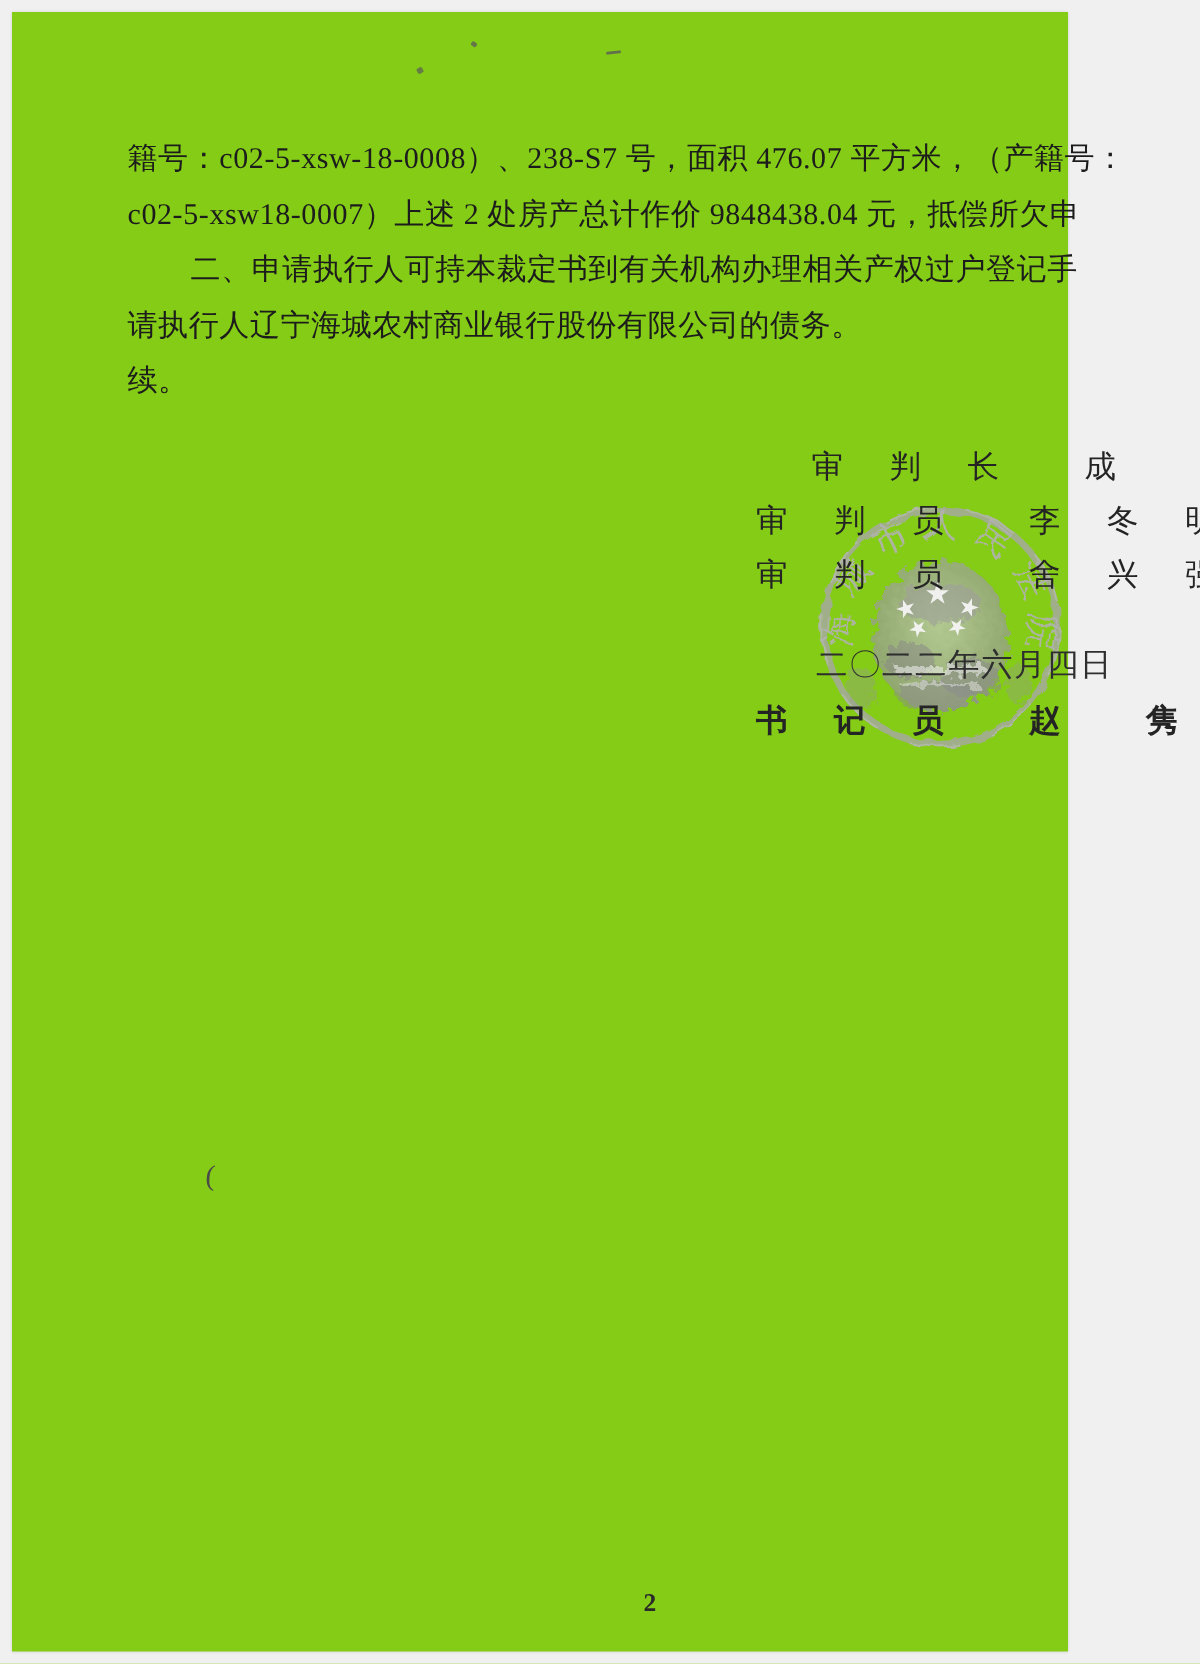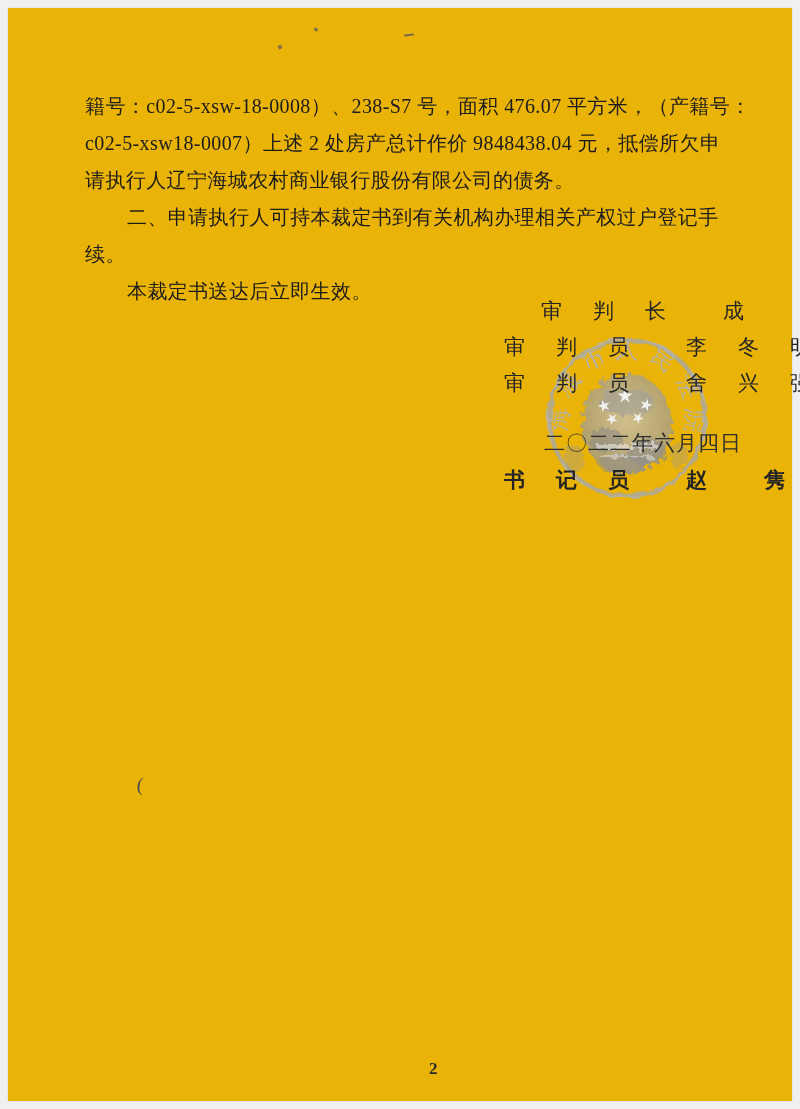--- a/index.html
+++ b/index.html
@@ -5,22 +5,22 @@
   * { margin: 0; padding: 0; box-sizing: border-box; }
   html, body {
     width: 800px; height: 1109px;
     background: #f0f0f0;
     font-family: "Liberation Serif", "DejaVu Serif", serif;
     overflow: hidden;
   }
   .page {
     position: absolute;
     left: 8px; top: 8px;
-    width: 784px; height: 1093px;
-    background: #eab308;
+    width: 704px; height: 1093px;
+    background: #84cc16;
     box-shadow: 0 0 2px rgba(0,0,0,0.12);
   }
   .body-text {
     position: absolute;
     left: 77px; top: 80px;
     width: 680px;
     font-size: 20px;
     line-height: 37px;
     letter-spacing: 0.4px;
     color: #1c1c1c;
@@ -78,24 +78,23 @@
 
 <div class="page">
 
   <div class="speck speck-1"></div>
   <div class="speck speck-2"></div>
   <div class="speck speck-3"></div>
 
   <div class="body-text">
     <div class="body-line">籍号：c02-5-xsw-18-0008）、238-S7 号，面积 476.07 平方米，（产籍号：</div>
     <div class="body-line">c02-5-xsw18-0007）上述 2 处房产总计作价 9848438.04 元，抵偿所欠申</div>
+    <div class="body-line indent">二、申请执行人可持本裁定书到有关机构办理相关产权过户登记手</div>
     <div class="body-line">请执行人辽宁海城农村商业银行股份有限公司的债务。</div>
-    <div class="body-line indent">二、申请执行人可持本裁定书到有关机构办理相关产权过户登记手</div>
     <div class="body-line">续。</div>
-    <div class="body-line indent">本裁定书送达后立即生效。</div>
   </div>
 
   <svg class="seal-svg" viewBox="0 0 200 200" xmlns="http://www.w3.org/2000/svg">
     <defs>
       <path id="star" d="M0,-1 L0.2245,-0.309 L0.951,-0.309 L0.3633,0.118 L0.5878,0.809 L0,0.382 L-0.5878,0.809 L-0.3633,0.118 L-0.951,-0.309 L-0.2245,-0.309 Z"></path>
       <radialGradient id="emblemGrad" cx="50%" cy="45%" r="60%">
         <stop offset="0%" stop-color="#c6c6c6"></stop>
         <stop offset="55%" stop-color="#a9a9a9"></stop>
         <stop offset="100%" stop-color="#8f8f8f"></stop>
       </radialGradient>

